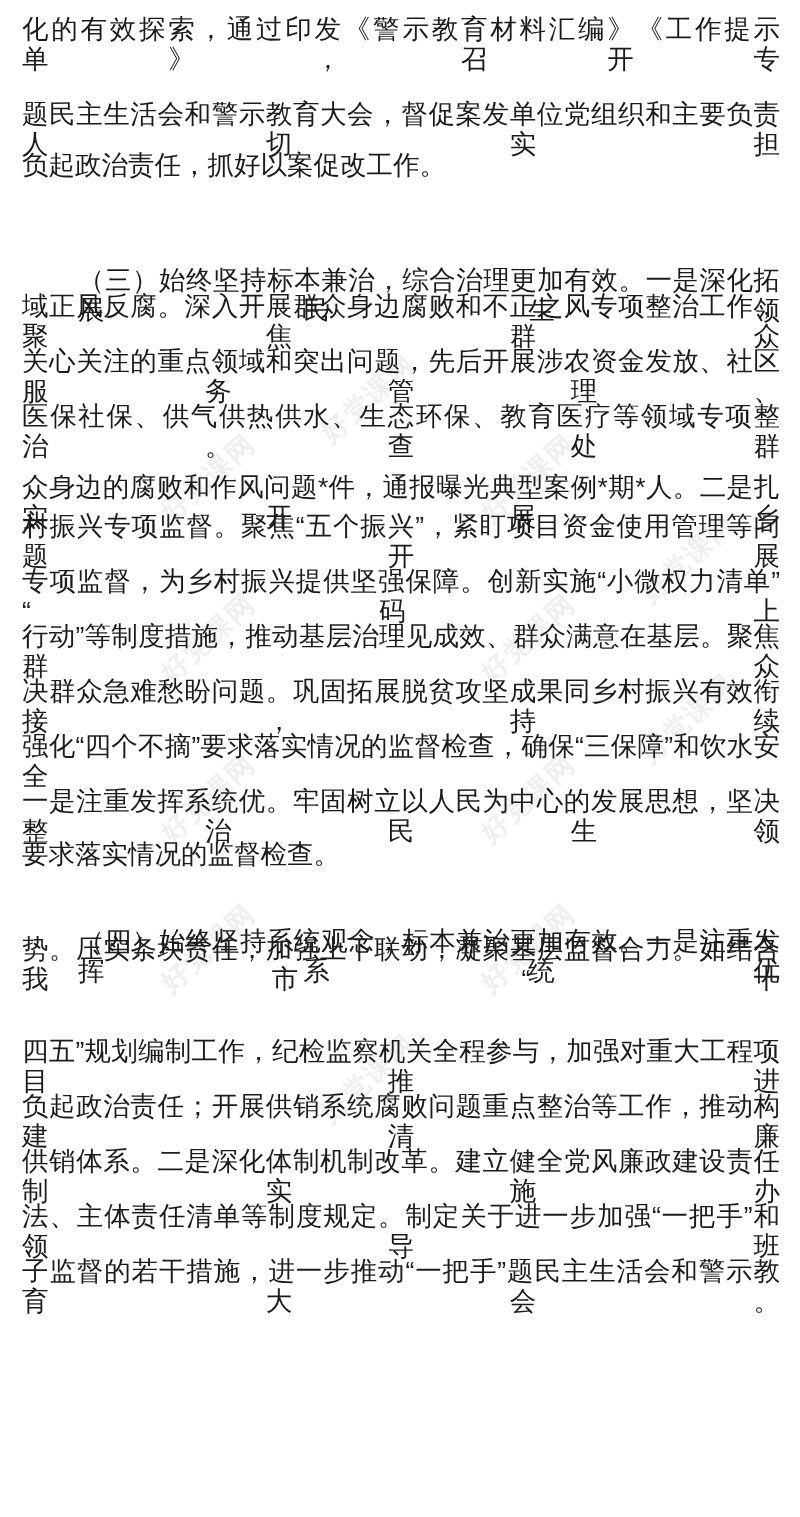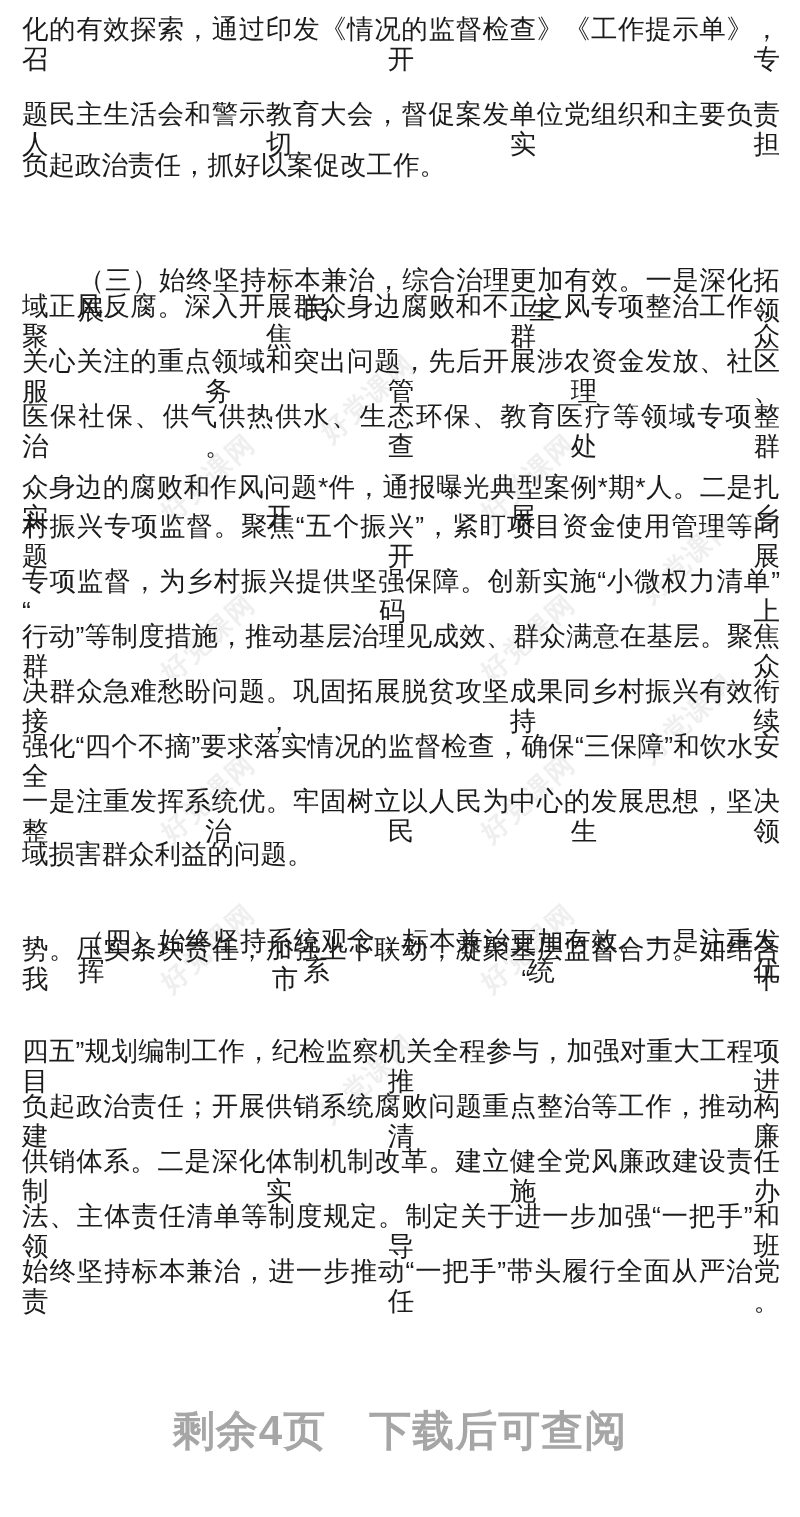--- a/index.html
+++ b/index.html
@@ -107,39 +107,38 @@
       <div class="watermark" style="left: 470px; top: 780px; color: rgb(239, 239, 239); transform: rotate(-42deg);">好党课网</div>
       <div class="watermark" style="left: 150px; top: 930px; color: rgb(239, 239, 239); transform: rotate(-42deg);">好党课网</div>
       <div class="watermark" style="left: 470px; top: 930px; color: rgb(239, 239, 239); transform: rotate(-42deg);">好党课网</div>
       <div class="watermark" style="left: 630px; top: 540px; color: rgb(239, 239, 239); transform: rotate(-42deg);">好党课网</div>
       <div class="watermark" style="left: 630px; top: 700px; color: rgb(239, 239, 239); transform: rotate(-42deg);">好党课网</div>
       <div class="watermark" style="left: 310px; top: 380px; color: rgb(239, 239, 239); transform: rotate(-42deg);">好党课网</div>
       <div class="watermark" style="left: 310px; top: 1060px; color: rgb(239, 239, 239); transform: rotate(-42deg);">好党课网</div>
     </div>
 
   <div id="text-layer">
-      <div class="doc-line justify" style="top: 14px;">化的有效探索，通过印发《情况的监督检查》《工作提示单》，召开专</div>
+      <div class="doc-line justify" style="top: 14px;">化的有效探索，通过印发《警示教育材料汇编》《工作提示单》，召开专</div>
       <div class="doc-line justify" style="top: 99px;">题民主生活会和警示教育大会，督促案发单位党组织和主要负责人切实担</div>
       <div class="doc-line last" style="top: 152px;">负起政治责任，抓好以案促改工作。</div>
       <div class="doc-line justify indent" style="top: 237px; padding-left: 56px; width: 702px; margin-top: 28px;">（三）始终坚持标本兼治，综合治理更加有效。一是深化拓展民生领</div>
       <div class="doc-line justify" style="top: 291px;">域正风反腐。深入开展群众身边腐败和不正之风专项整治工作，聚焦群众</div>
       <div class="doc-line justify" style="top: 346px;">关心关注的重点领域和突出问题，先后开展涉农资金发放、社区服务管理、</div>
       <div class="doc-line justify" style="top: 401px;">医保社保、供气供热供水、生态环保、教育医疗等领域专项整治。查处群</div>
       <div class="doc-line justify" style="top: 472px;">众身边的腐败和作风问题*件，通报曝光典型案例*期*人。二是扎实开展乡</div>
       <div class="doc-line justify" style="top: 511px;">村振兴专项监督。聚焦“五个振兴”，紧盯项目资金使用管理等问题开展</div>
       <div class="doc-line justify" style="top: 566px;">专项监督，为乡村振兴提供坚强保障。创新实施“小微权力清单”“码上</div>
       <div class="doc-line justify" style="top: 621px;">行动”等制度措施，推动基层治理见成效、群众满意在基层。聚焦群众</div>
       <div class="doc-line justify" style="top: 676px;">决群众急难愁盼问题。巩固拓展脱贫攻坚成果同乡村振兴有效衔接，持续</div>
       <div class="doc-line justify" style="top: 731px;">强化“四个不摘”要求落实情况的监督检查，确保“三保障”和饮水安全</div>
       <div class="doc-line justify" style="top: 786px;">一是注重发挥系统优。牢固树立以人民为中心的发展思想，坚决整治民生领</div>
-      <div class="doc-line last" style="top: 841px;">域损害群众利益的问题。</div>
+      <div class="doc-line last" style="top: 841px;">要求落实情况的监督检查。</div>
       <div class="doc-line justify indent" style="top: 926px; padding-left: 56px; width: 702px;">（四）始终坚持系统观念，标本兼治更加有效。一是注重发挥系统优</div>
       <div class="doc-line justify" style="top: 934px;">势。压实条块责任，加强上下联动，凝聚基层监督合力。如结合我市“十</div>
       <div class="doc-line justify" style="top: 1036px;">四五”规划编制工作，纪检监察机关全程参与，加强对重大工程项目推进</div>
       <div class="doc-line justify" style="top: 1091px;">负起政治责任；开展供销系统腐败问题重点整治等工作，推动构建清廉</div>
       <div class="doc-line justify" style="top: 1146px;">供销体系。二是深化体制机制改革。建立健全党风廉政建设责任制实施办</div>
       <div class="doc-line justify" style="top: 1201px;">法、主体责任清单等制度规定。制定关于进一步加强“一把手”和领导班</div>
-      <div class="doc-line justify" style="top: 1256px;">始终坚持标本兼治，进一步推动“一把手”带头履行全面从严治党责任。</div>
+      <div class="doc-line justify" style="top: 1256px;">子监督的若干措施，进一步推动“一把手”题民主生活会和警示教育大会。</div>
     </div>
 
-  <div id="footer-notice" style="color: rgb(166, 166, 166);">剩余4页　下载后可查阅</div>
 
 </div>
 
 </body></html>

